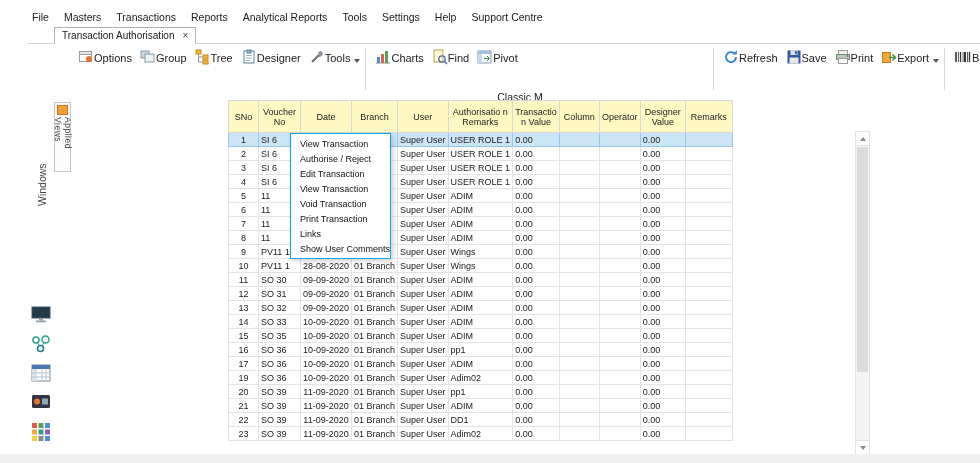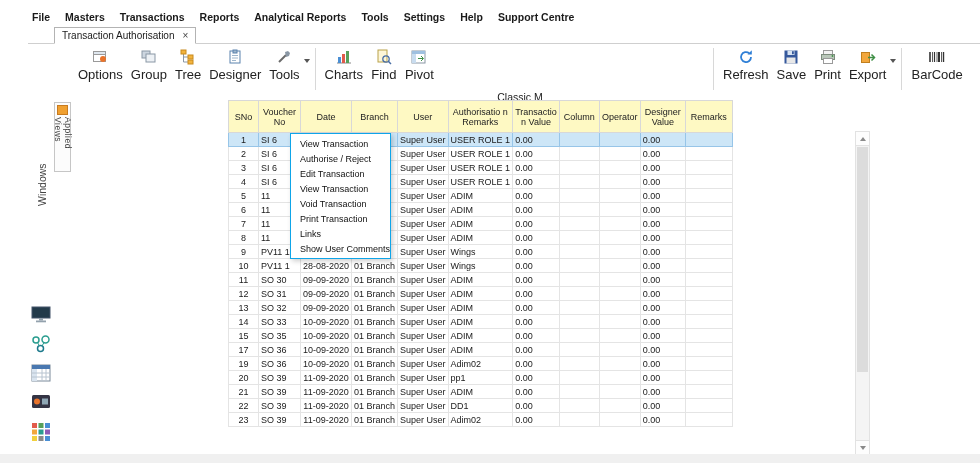--- a/index.html
+++ b/index.html
@@ -1,36 +1,36 @@
 <!DOCTYPE html>
 <html><head>
 <meta charset="utf-8">
 <style>
   html,body{margin:0;padding:0;background:#e9e9e9;}
   .app{position:relative;width:980px;height:463px;background:#fff;overflow:hidden;
        font-family:"Liberation Sans",sans-serif;color:#1a1a1a;}
 
   
   .menubar{position:absolute;left:30px;top:9px;height:16px;display:flex;gap:11px;
-           align-items:center;font-size:10.5px;font-weight:bold;}
+           align-items:center;font-size:10.5px;}
   .mitem{padding:1px 2px;cursor:default;white-space:nowrap;}
 
   
   .tabstrip{position:absolute;left:28px;top:27px;right:0;height:16px;border-bottom:1px solid #cfcfcf;}
   .tab{position:absolute;left:26px;top:0;height:15px;background:#fff;border:1px solid #b3b3b3;
        border-bottom:1px solid #fff;display:flex;align-items:center;gap:8px;padding:0 7px;font-size:10px;}
   .tab-close{color:#444;font-size:10px;line-height:10px;cursor:default;}
 
   
   .toolbar{position:absolute;left:0;top:44px;width:980px;height:52px;}
   .tgroup{position:absolute;top:2px;display:flex;align-items:flex-start;}
   .tgroup-left{left:74px;}
   .tgroup-right{left:708px;text-align:right;}
-  .tbtn{display:flex;flex-direction:column;align-items:center;padding:2px 4px;min-width:26px;
-        font-size:13px;color:#222;cursor:default;}
+  .tbtn{display:flex;flex-direction:row;align-items:center;padding:2px 4px;min-width:26px;
+        font-size:11px;color:#222;cursor:default;}
   .tbtn .ic{height:18px;display:flex;align-items:center;justify-content:center;}
   .tlabel{margin-top:1px;white-space:nowrap;}
   .caret{width:0;height:0;border-left:3px solid transparent;border-right:3px solid transparent;
          border-top:4px solid #555;margin-top:13px;}
   .vsep{width:1px;background:#d8d8d8;margin:2px 5px;height:42px;}
 
   
   .centerhead{position:absolute;left:300px;top:47px;width:440px;text-align:center;line-height:12px;}
   .ch-name{font-size:10.5px;}
   .ch-sub{font-size:9.5px;color:#333;line-height:11px;}
@@ -524,20 +524,33 @@
             <td>01 Branch</td>
             <td>Super User</td>
             <td>ADIM</td>
             <td>0.00</td>
             <td></td>
             <td></td>
             <td>0.00</td>
             <td></td>
           </tr>
           <tr>
+            <td>16</td>
+            <td>SO 36</td>
+            <td>10-09-2020</td>
+            <td>01 Branch</td>
+            <td>Super User</td>
+            <td>pp1</td>
+            <td>0.00</td>
+            <td></td>
+            <td></td>
+            <td>0.00</td>
+            <td></td>
+          </tr>
+          <tr>
             <td>17</td>
             <td>SO 36</td>
             <td>10-09-2020</td>
             <td>01 Branch</td>
             <td>Super User</td>
             <td>ADIM</td>
             <td>0.00</td>
             <td></td>
             <td></td>
             <td>0.00</td>

